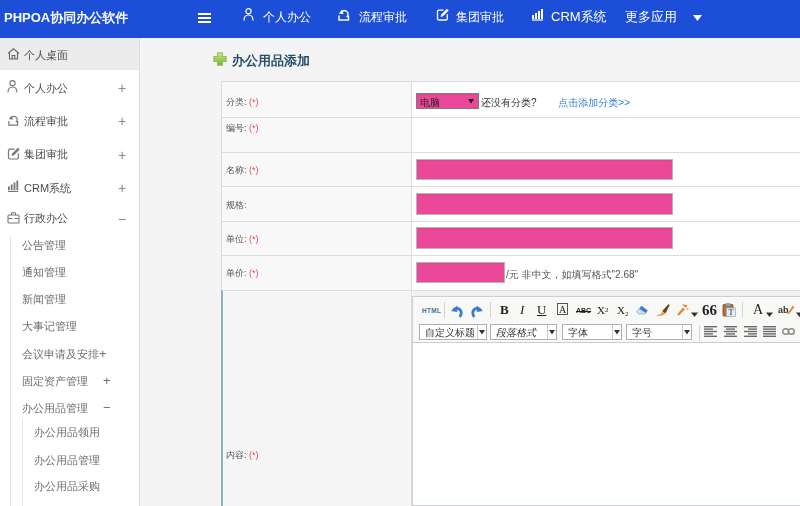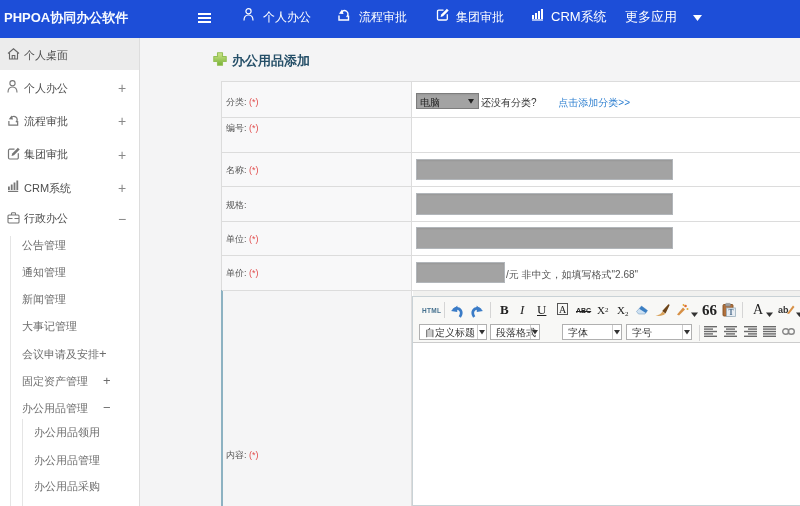--- a/index.html
+++ b/index.html
@@ -26,21 +26,21 @@
 .sicon { position:absolute; left:7px; }
 .tline { position:absolute; width:1px; background:#e5e5e5; }
 
 
 #title { position:absolute; left:232px; top:52px; font-size:13px; font-weight:bold; color:#254f68; }
 #tbl { position:absolute; left:221px; top:81px; width:579px; height:425px; background:#fff; border-top:1px solid #dcdcdc; border-left:1px solid #dcdcdc; }
 .lblcol { position:absolute; left:0; top:0; width:190px; height:425px; background:#f8f8f9; border-right:1px solid #dcdcdc; }
 .rowline { position:absolute; left:0; width:579px; height:1px; background:#dcdcdc; }
 .lbl { position:absolute; left:4px; font-size:9px; color:#555; white-space:nowrap; }
 .lbl em { font-style:normal; color:#e14d4d; }
-.inp { position:absolute; background:#a3a3a3; border:1px solid #b2b6ba; box-shadow:inset 0 1px 2px rgba(0,0,0,0.07); }
+.inp { position:absolute; background:#ec4899; border:1px solid #b2b6ba; box-shadow:inset 0 1px 2px rgba(0,0,0,0.07); }
 .ftext { position:absolute; font-size:10px; color:#444; white-space:nowrap; }
 
 
 #crow { position:absolute; left:-1px; top:208px; width:190px; height:217px; background:#f5f5f6; border-left:2px solid #8db2c2; }
 
 
 #editor { position:absolute; left:412px; top:296px; width:395px; height:210px; border:1px solid #c9d2d6; background:#fff; }
 #toolbar { position:absolute; left:0; top:0; width:393px; height:46px; background:#f8f8f6; border-bottom:1px solid #ccc; }
 .tsep { position:absolute; top:5px; width:1px; height:16px; background:#d5d5d5; }
 .ticon { position:absolute; top:3px; height:20px; display:flex; align-items:center; }
@@ -275,21 +275,21 @@
     <svg class="ticon" style="left:383px; top:8px;" width="7" height="5" viewBox="0 0 7 5">
         <path d="M0 0 h7 l-3.5 4.5 Z" fill="#333"></path>
       </svg>
 
     <div class="tbox" style="left:6px; width:68px;">
         <span class="tx">自定义标题</span>
         <span class="cr"><svg width="6" height="5" viewBox="0 0 6 5">
             <path d="M0 0 h6 l-3 4.5 Z" fill="#333"></path>
           </svg></span>
       </div>
-    <div class="tbox" style="left:77px; width:50px;">
+    <div class="tbox" style="left:77px; width:67px;font-style:italic;">
         <span class="tx">段落格式</span>
         <span class="cr"><svg width="6" height="5" viewBox="0 0 6 5">
             <path d="M0 0 h6 l-3 4.5 Z" fill="#333"></path>
           </svg></span>
       </div>
     <div class="tbox" style="left:149px; width:60px;padding-left:25px;">
         <span class="tx">字体</span>
         <span class="cr"><svg width="6" height="5" viewBox="0 0 6 5">
             <path d="M0 0 h6 l-3 4.5 Z" fill="#333"></path>
           </svg></span>

